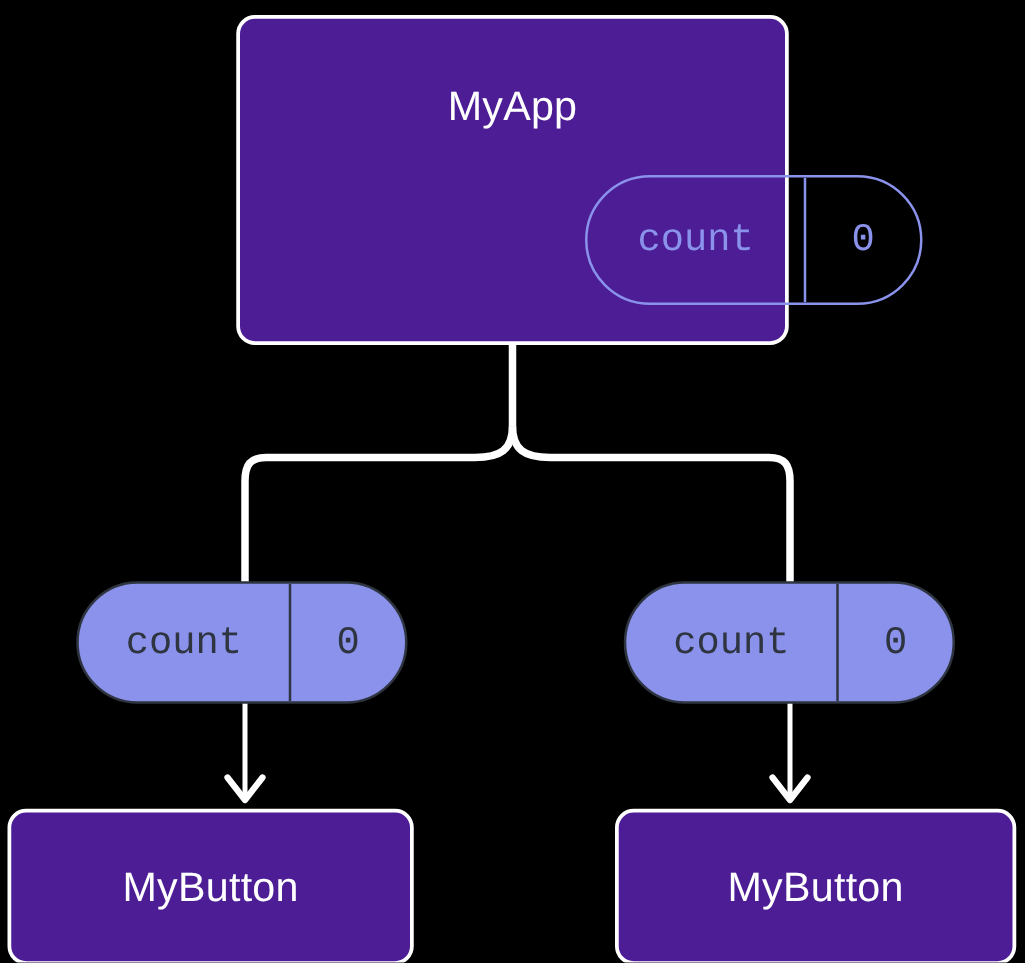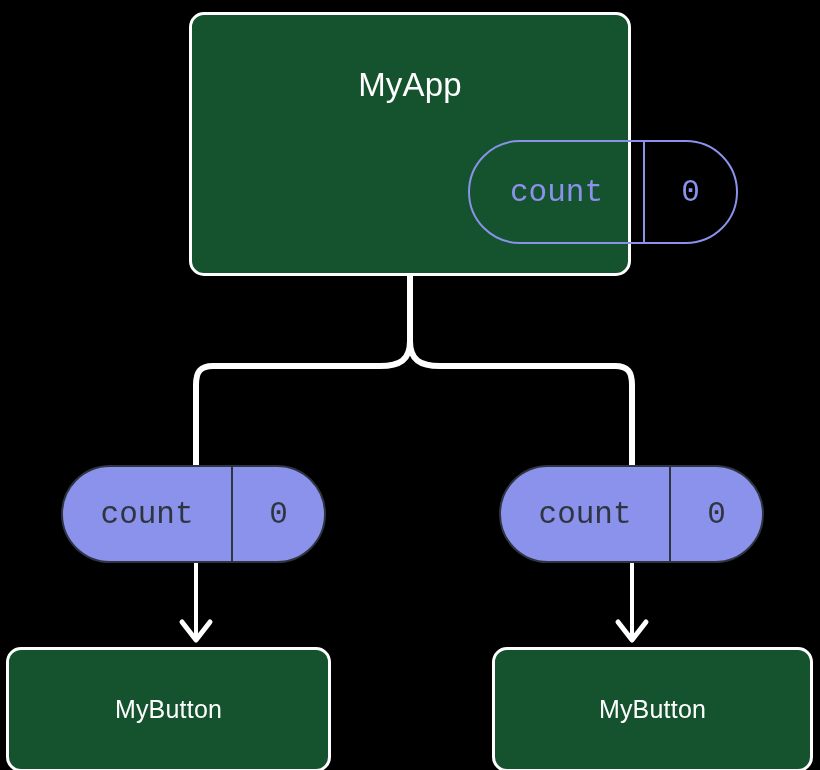--- a/index.html
+++ b/index.html
@@ -25,21 +25,21 @@
     top: 0;
     width: 820px;
     height: 770px;
     pointer-events: none;
   }
 
   
   .component-box {
     position: absolute;
     box-sizing: border-box;
-    background: #14532d;
+    background: #4c1d95;
     border: 3px solid #ffffff;
     border-radius: 15px;
     display: flex;
     flex-direction: column;
     align-items: center;
   }
   .component-title {
     color: #ffffff;
     font-size: 33px;
     font-weight: 400;
@@ -69,21 +69,21 @@
     width: 325px;
     height: 125px;
   }
   #node-mybutton-right {
     left: 492px;
     top: 647px;
     width: 321px;
     height: 125px;
   }
   .leaf-box .component-title {
-    font-size: 25px;
+    font-size: 33px;
   }
 
   
   .state-pill {
     position: absolute;
     box-sizing: border-box;
     display: flex;
     align-items: stretch;
     border-radius: 999px;
     overflow: hidden;

